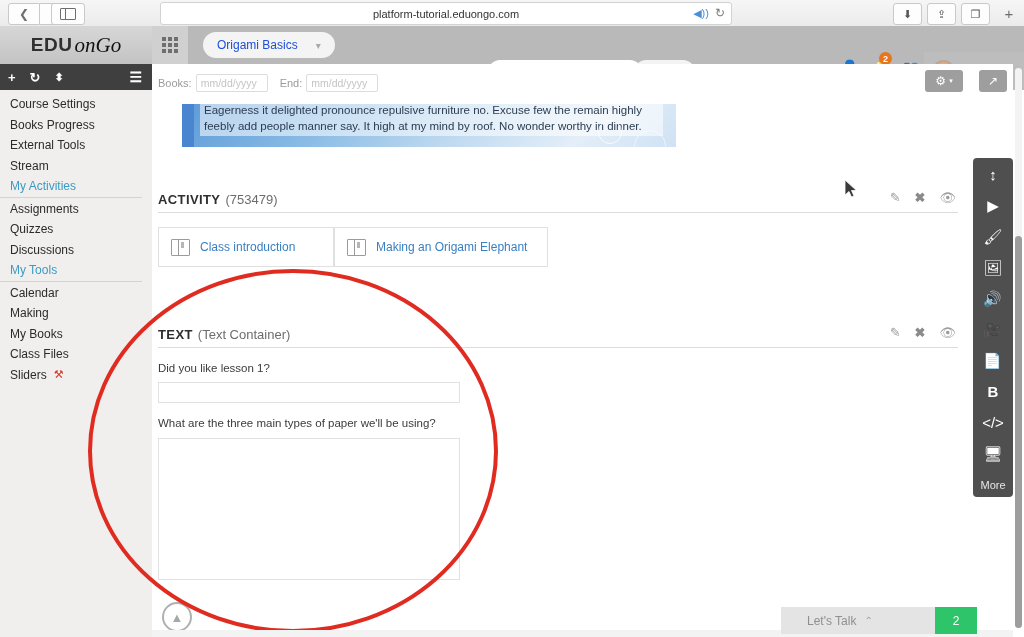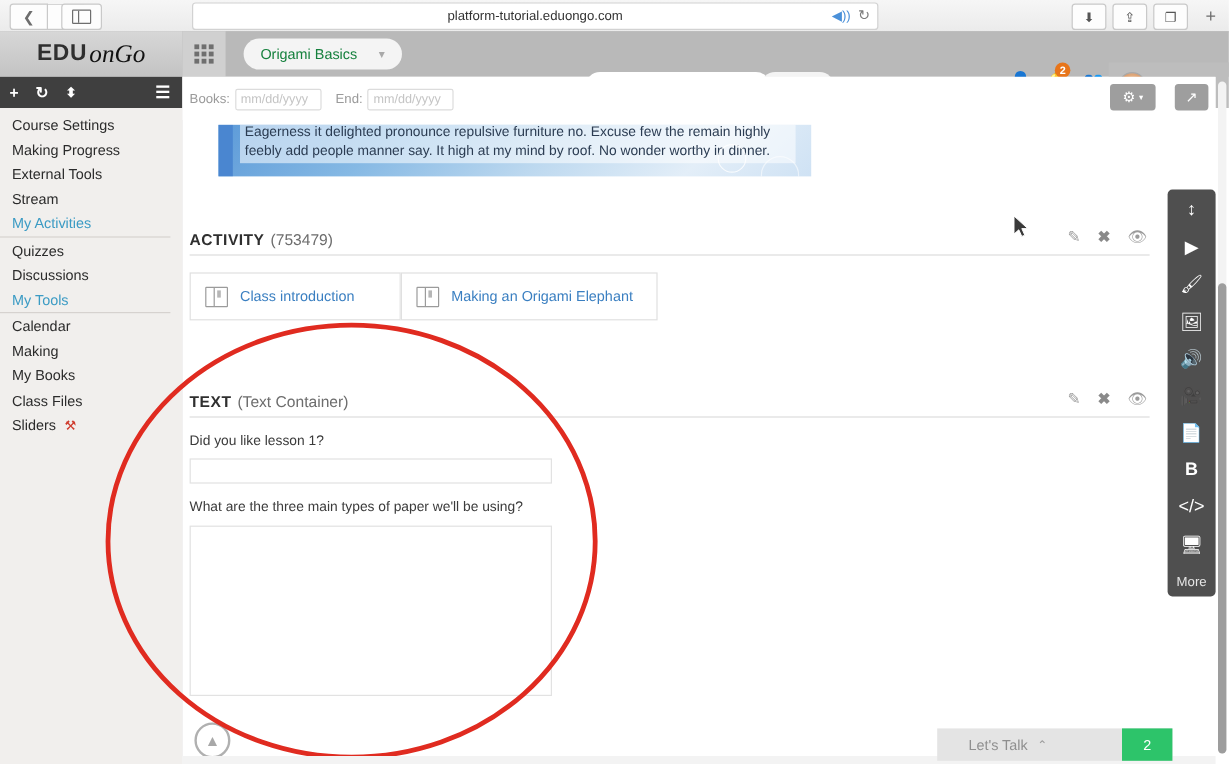--- a/index.html
+++ b/index.html
@@ -64,21 +64,21 @@
   .grid-btn{
     position:absolute;left:152px;top:0;width:36px;height:38px;background:#d0d0d0;
     display:flex;align-items:center;justify-content:center;
   }
   .grid-ico{display:grid;grid-template-columns:repeat(3,4px);grid-gap:2px;}
   .grid-ico i{width:4px;height:4px;background:#6f6f6f;display:block;}
   .course-pill{
     position:absolute;left:203px;top:6px;height:26px;padding:0 14px;background:#f4f4f4;
     border-radius:13px;display:flex;align-items:center;gap:18px;
   }
-  .course-name{font-size:12px;color:#15803d;}
+  .course-name{font-size:12px;color:#1d4ed8;}
   .chev{color:#a9a9a9;font-size:10px;}
   .lesson-field{
     position:absolute;left:488px;top:34px;width:142px;height:24px;background:#fff;
     border-radius:12px;display:flex;align-items:center;padding-left:12px;
   }
   .lesson-text{font-size:12px;color:#2d2d2d;}
   .done-btn{
     position:absolute;left:634px;top:34px;height:24px;padding:0 14px;background:#f4f4f4;
     border-radius:12px;display:flex;align-items:center;justify-content:center;
   }
@@ -337,30 +337,33 @@
       <span class="st-ico st-1">+</span>
       <span class="st-ico st-2">↻</span>
       <span class="st-ico st-3">⬍</span>
       <span class="st-ico st-ham">☰</span>
     </div>
     <div class="nav-list">
       <div class="nav-item">
         <span>Course Settings</span>
       </div>
       <div class="nav-item">
-        <span>Making Progress</span>
+        <span>Books Progress</span>
       </div>
       <div class="nav-item">
         <span>External Tools</span>
       </div>
       <div class="nav-item">
         <span>Stream</span>
       </div>
       <div class="nav-group-label">
         <span>My Activities</span>
+      </div>
+      <div class="nav-item">
+        <span>Assignments</span>
       </div>
       <div class="nav-item">
         <span>Quizzes</span>
       </div>
       <div class="nav-item">
         <span>Discussions</span>
       </div>
       <div class="nav-group-label">
         <span>My Tools</span>
       </div>

